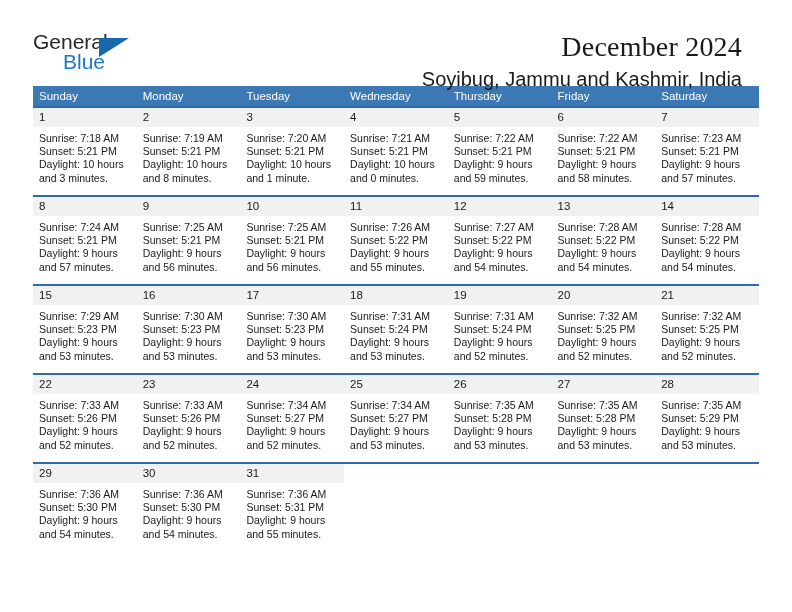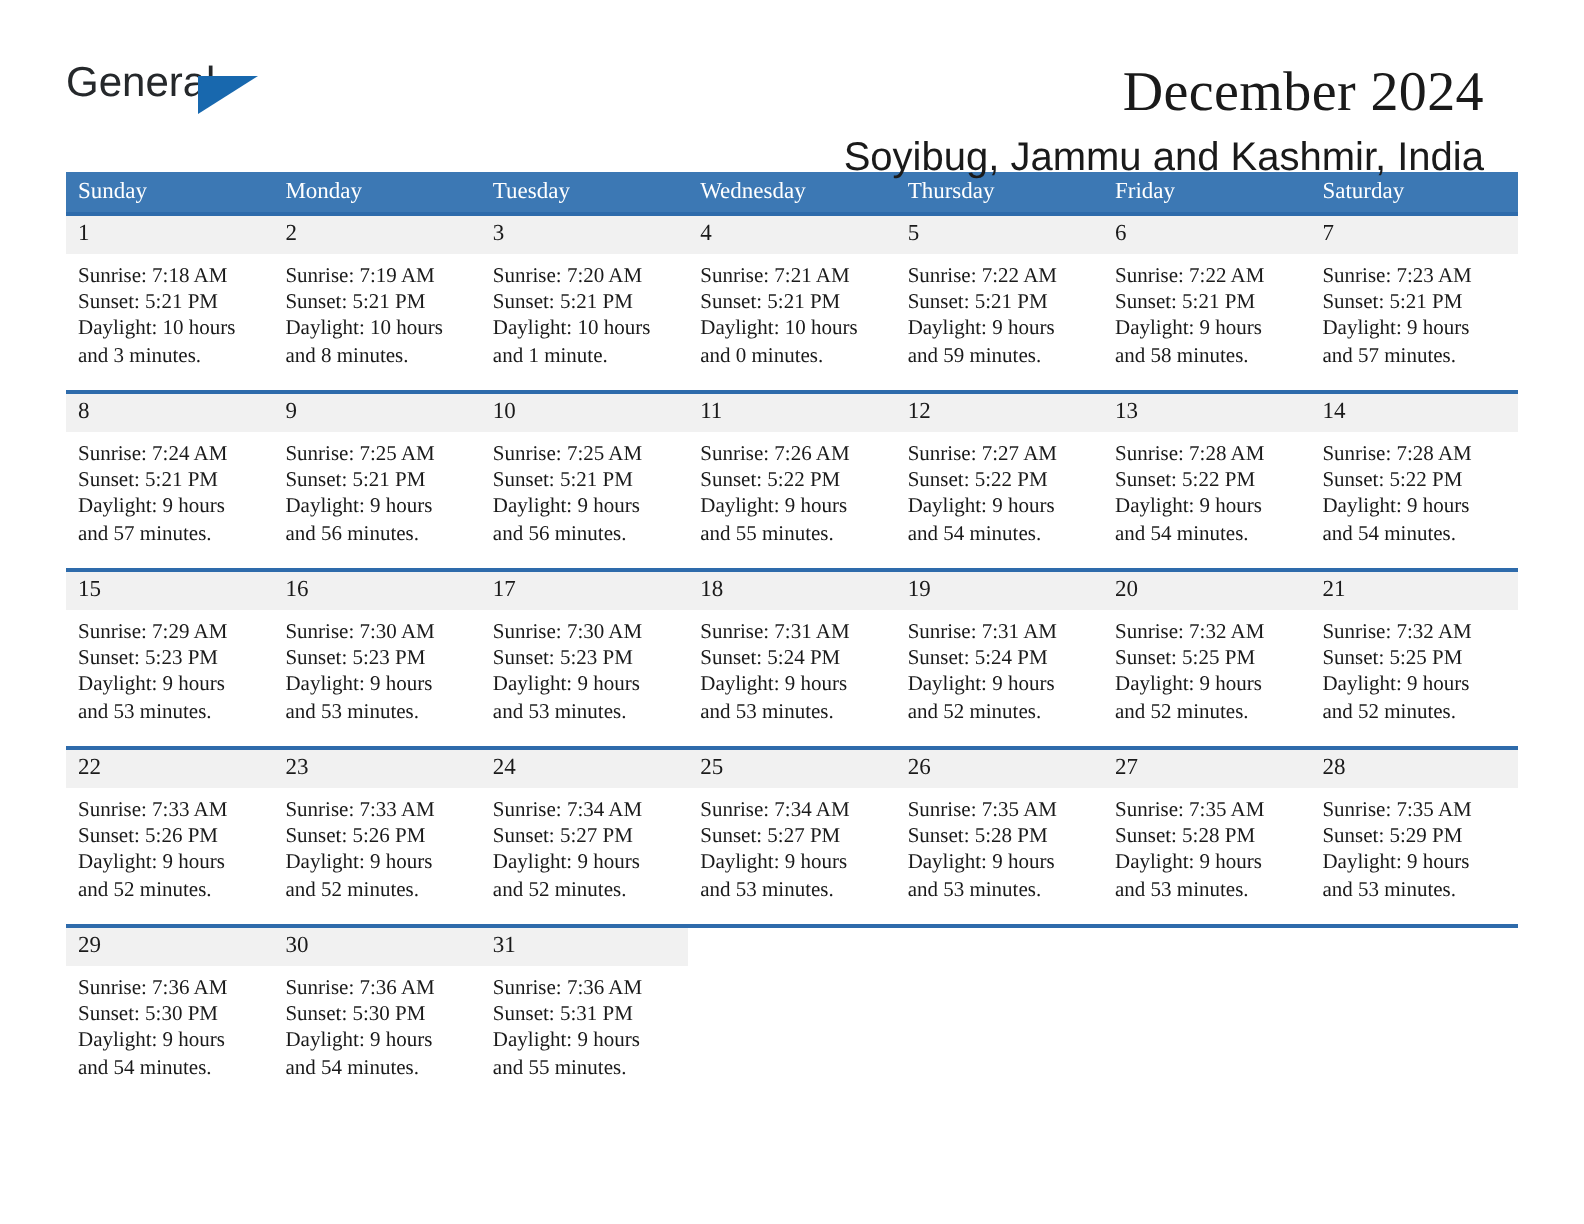--- a/index.html
+++ b/index.html
@@ -75,21 +75,20 @@
     line-height: 20px;
     margin-top: 6px;
   }
 
   
   .calendar {
     margin: 12px 0 0 33px;
     width: 726px;
     border-collapse: collapse;
     table-layout: fixed;
-    font-family: Liberation Serif, serif;
   }
   .calendar th {
     background: #3c78b4;
     color: #ffffff;
     font-size: 11.5px;
     font-weight: normal;
     text-align: left;
     padding: 4px 0 4px 6px;
     height: 20px;
     border: none;
@@ -124,20 +123,21 @@
 </style>
 </head>
 <body>
 
 <div class="page">
 
   <div class="header">
     <div class="brand">
       <span class="brand-general">General</span>
       <span class="brand-tri"></span>
+      <span class="brand-blue">Blue</span>
     </div>
     <div class="titles">
       <div class="cal-title">December 2024</div>
       <div class="cal-subtitle">Soyibug, Jammu and Kashmir, India</div>
     </div>
   </div>
 
   <table class="calendar">
     <thead>
       <tr>

